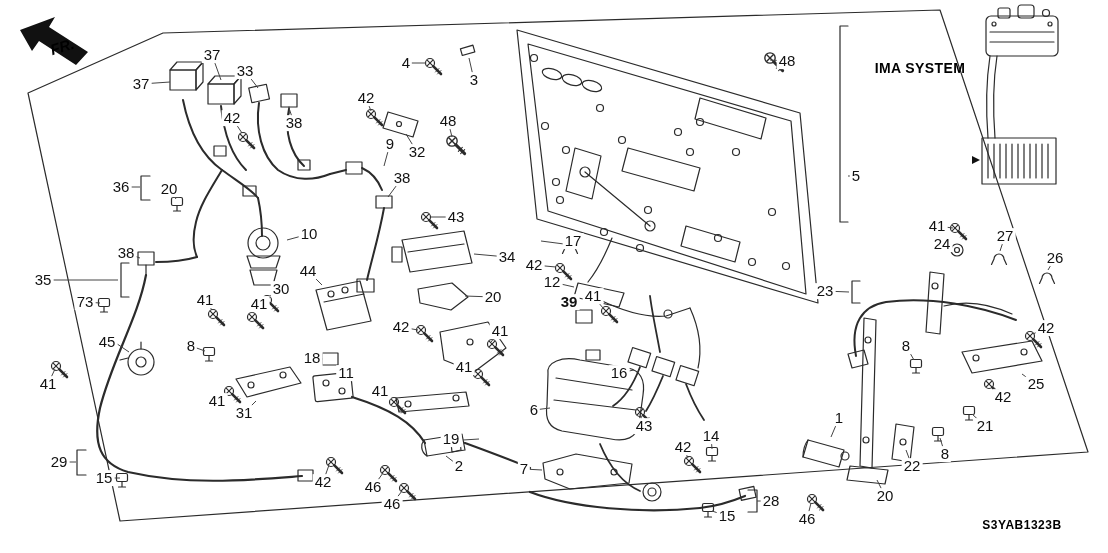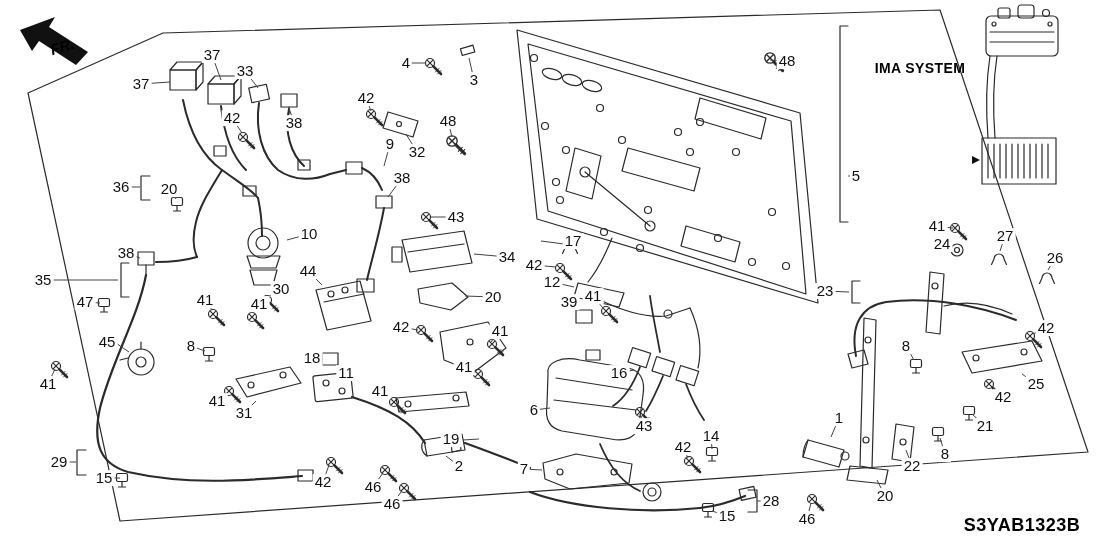--- a/index.html
+++ b/index.html
@@ -30,21 +30,21 @@
   }
   .label-ima{
     position:absolute;left:920px;top:68px;
     transform:translate(-50%,-50%);
     font-weight:bold;font-size:14px;
     letter-spacing:.4px;color:#000;white-space:nowrap;
   }
   .label-code{
     position:absolute;left:1022px;top:525px;
     transform:translate(-50%,-50%);
-    font-weight:bold;font-size:18px;
+    font-weight:bold;font-size:12px;
     letter-spacing:.5px;color:#000;white-space:nowrap;
   }
 </style>
 </head>
 <body>
 
 <div class="stage">
 
 <svg width="1108" height="553" viewBox="0 0 1108 553">
   <defs>
@@ -456,30 +456,30 @@
       <div class="callout" style="left: 417px; top: 152px;">32</div>
       <div class="callout" style="left: 390px; top: 144px;">9</div>
       <div class="callout" style="left: 402px; top: 178px;">38</div>
       <div class="callout" style="left: 121px; top: 187px;">36</div>
       <div class="callout" style="left: 169px; top: 189px;">20</div>
       <div class="callout" style="left: 456px; top: 217px;">43</div>
       <div class="callout" style="left: 507px; top: 257px;">34</div>
       <div class="callout" style="left: 309px; top: 234px;">10</div>
       <div class="callout" style="left: 126px; top: 253px;">38</div>
       <div class="callout" style="left: 43px; top: 280px;">35</div>
-      <div class="callout" style="left: 85px; top: 302px;">47</div>
+      <div class="callout" style="left: 85px; top: 302px;">73</div>
       <div class="callout" style="left: 308px; top: 271px;">44</div>
       <div class="callout" style="left: 281px; top: 289px;">30</div>
       <div class="callout" style="left: 205px; top: 300px;">41</div>
       <div class="callout" style="left: 259px; top: 304px;">41</div>
       <div class="callout" style="left: 493px; top: 297px;">20</div>
       <div class="callout" style="left: 541px; top: 241px; margin-left: 32px;">17</div>
       <div class="callout" style="left: 534px; top: 265px;">42</div>
       <div class="callout" style="left: 552px; top: 282px;">12</div>
-      <div class="callout" style="left: 569px; top: 302px;">39</div>
+      <div class="callout" style="left: 569px; top: 302px; font-weight: bold;">39</div>
       <div class="callout" style="left: 593px; top: 296px;">41</div>
       <div class="callout" style="left: 107px; top: 342px;">45</div>
       <div class="callout" style="left: 191px; top: 346px;">8</div>
       <div class="callout" style="left: 48px; top: 384px;">41</div>
       <div class="callout" style="left: 217px; top: 401px;">41</div>
       <div class="callout" style="left: 244px; top: 413px;">31</div>
       <div class="callout" style="left: 312px; top: 358px;">18</div>
       <div class="callout" style="left: 346px; top: 373px;">11</div>
       <div class="callout" style="left: 401px; top: 327px;">42</div>
       <div class="callout" style="left: 500px; top: 331px;">41</div>

